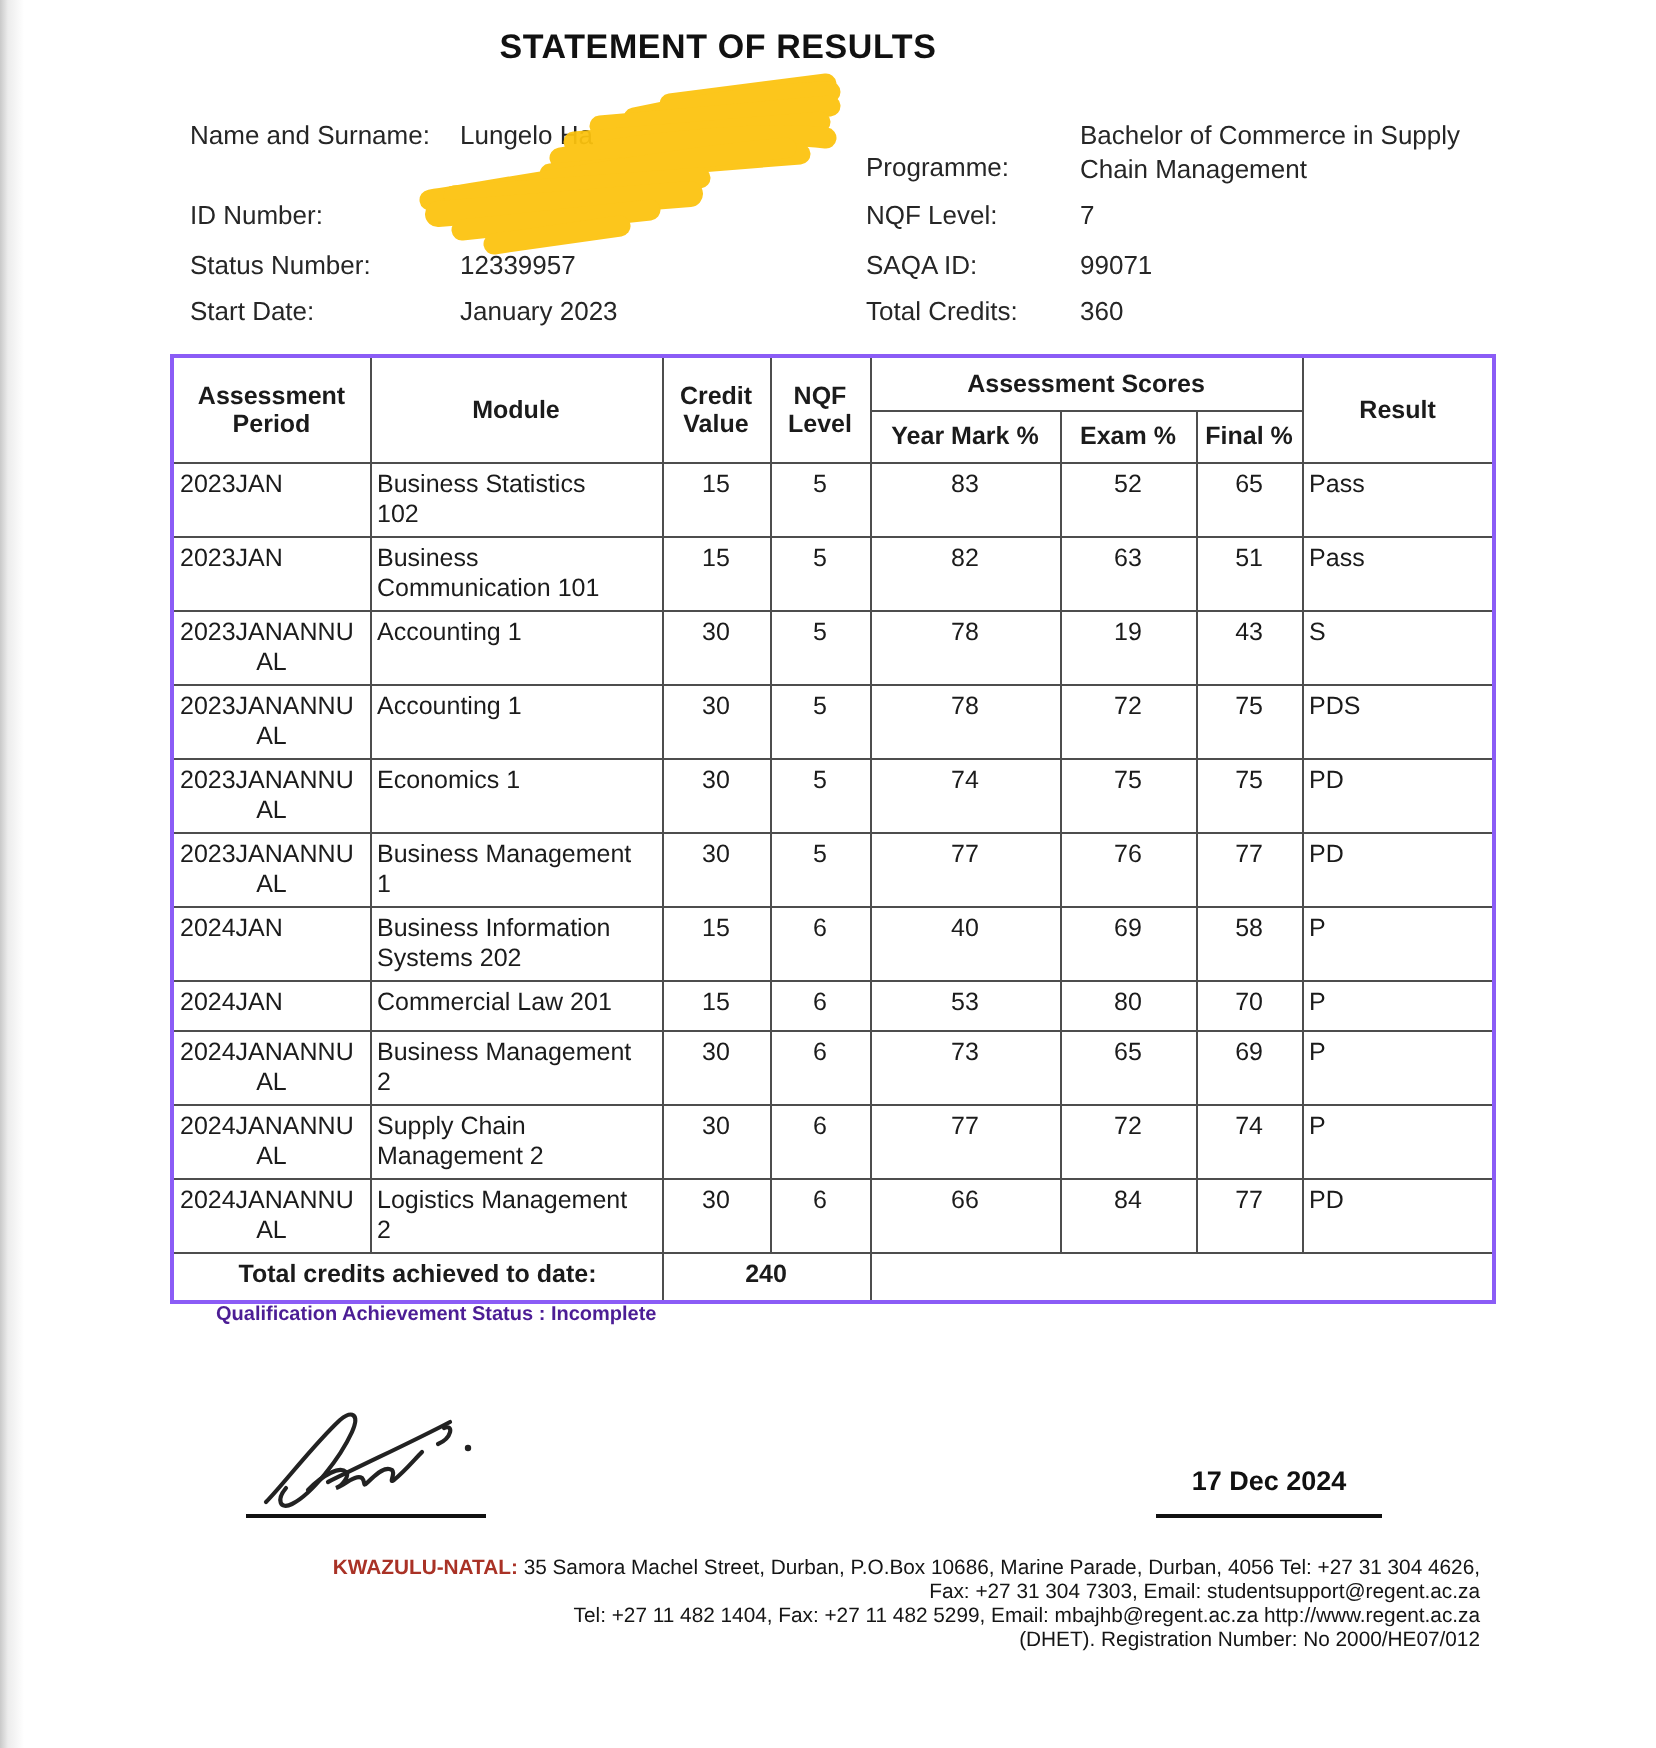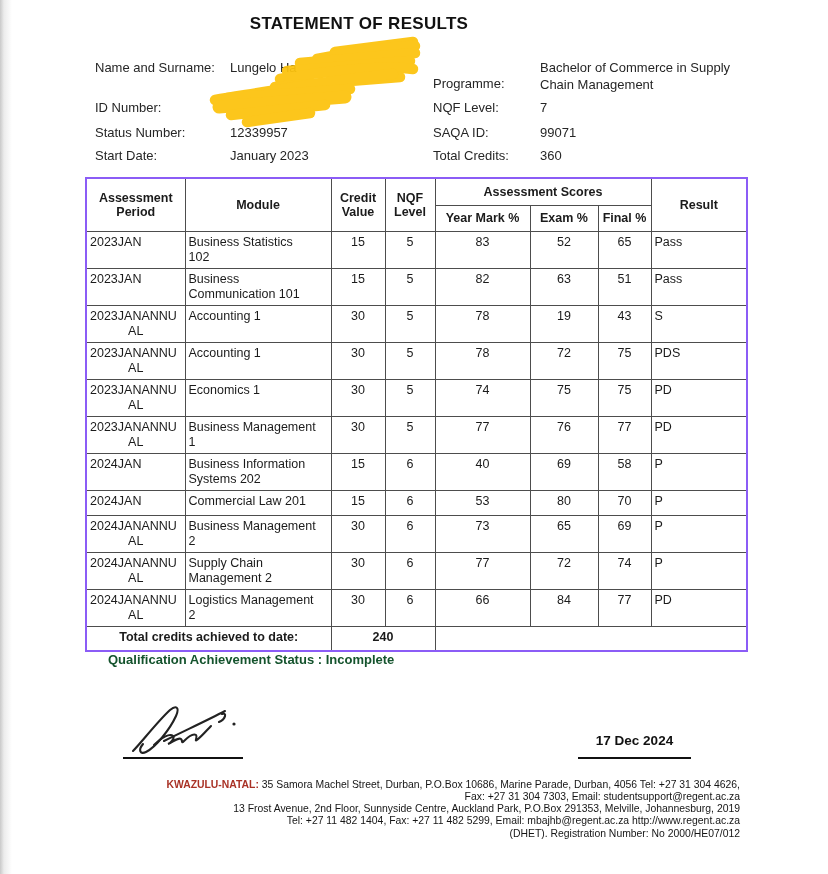--- a/index.html
+++ b/index.html
@@ -28,21 +28,21 @@
   tr.r2{height:37px;} tr.r1{height:25px;}
   td.c-period div{text-align:left;}
   td.c-period div + div{text-align:center;}
   td.c-module{padding-left:4px;}
   td.c-num{text-align:center;}
   td.c-result{padding-left:10px;}
   tr.total-row{height:25px;}
   tr.total-row td{border-left:none;border-right:none;vertical-align:middle;padding-top:1px;}
   td.t-label{font-weight:bold;text-align:center;}
   td.t-value{font-weight:bold;text-align:center;padding-left:24px;}
-  #qual-status{left:108px;top:652px;font-size:13px;font-weight:bold;color:#14532d;}
+  #qual-status{left:108px;top:652px;font-size:10px;font-weight:bold;color:#4c1d95;}
   
   #signature-svg{left:126px;top:700px;}
   #signature-line{left:123px;top:757px;width:120px;border-top:2px solid #111;height:0;}
   #date-block{left:578px;top:733px;width:113px;text-align:center;
     font-size:13.5px;font-weight:bold;color:#111;}
   #date-line{left:578px;top:757px;width:113px;border-top:2px solid #111;height:0;}
   
   #footer-block{left:90px;top:779px;width:650px;text-align:right;
     font-size:10.4px;line-height:12.15px;color:#151515;}
   .footer-red{color:#a93226;font-weight:bold;}
@@ -307,16 +307,15 @@
   </g>
 </svg>
 <div class="abs" id="signature-line"></div>
 
 <div class="abs" id="date-block">17 Dec 2024</div>
 <div class="abs" id="date-line"></div>
 
 <div class="abs" id="footer-block">
   <div><span class="footer-red">KWAZULU-NATAL:</span> <span>35 Samora Machel Street, Durban, P.O.Box 10686, Marine Parade, Durban, 4056 Tel: +27 31 304 4626,</span></div>
   <div>Fax: +27 31 304 7303, Email: studentsupport@regent.ac.za</div>
-  <div>13 Frost Avenue, 2nd Floor, Sunnyside Centre, Auckland Park, P.O.Box 291353, Melville, Johannesburg, 2019</div>
   <div>Tel: +27 11 482 1404, Fax: +27 11 482 5299, Email: mbajhb@regent.ac.za http://www.regent.ac.za</div>
   <div>(DHET). Registration Number: No 2000/HE07/012</div>
 </div>
 
 </body></html>

